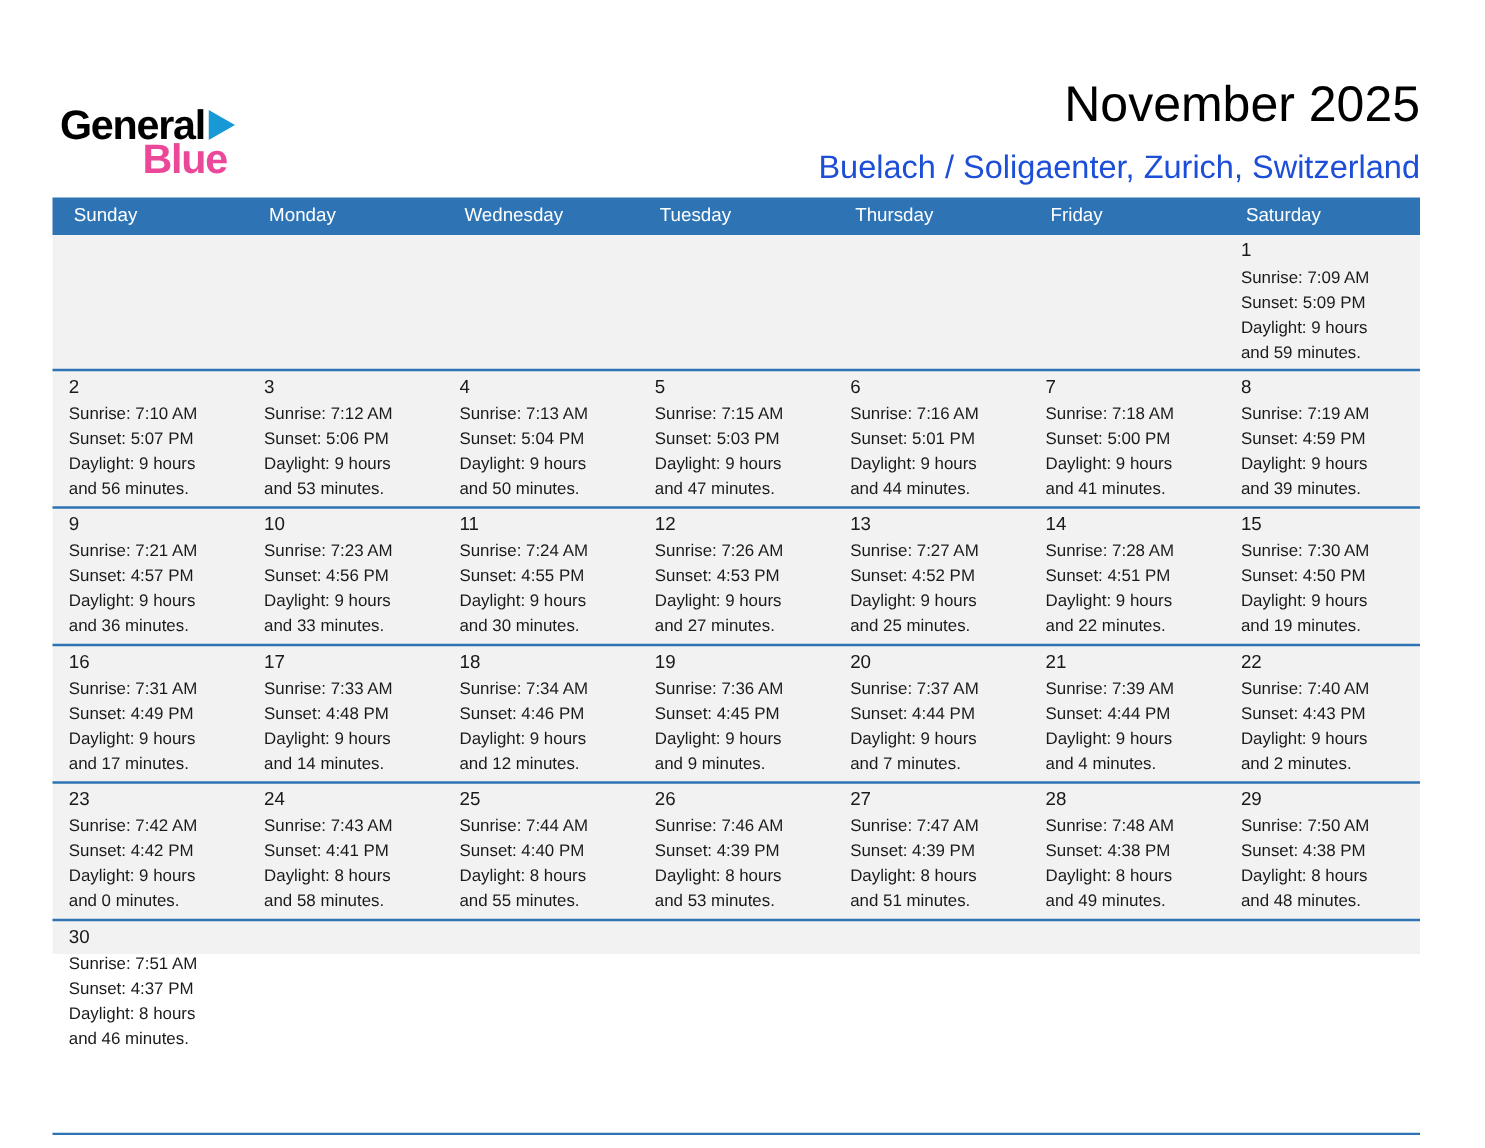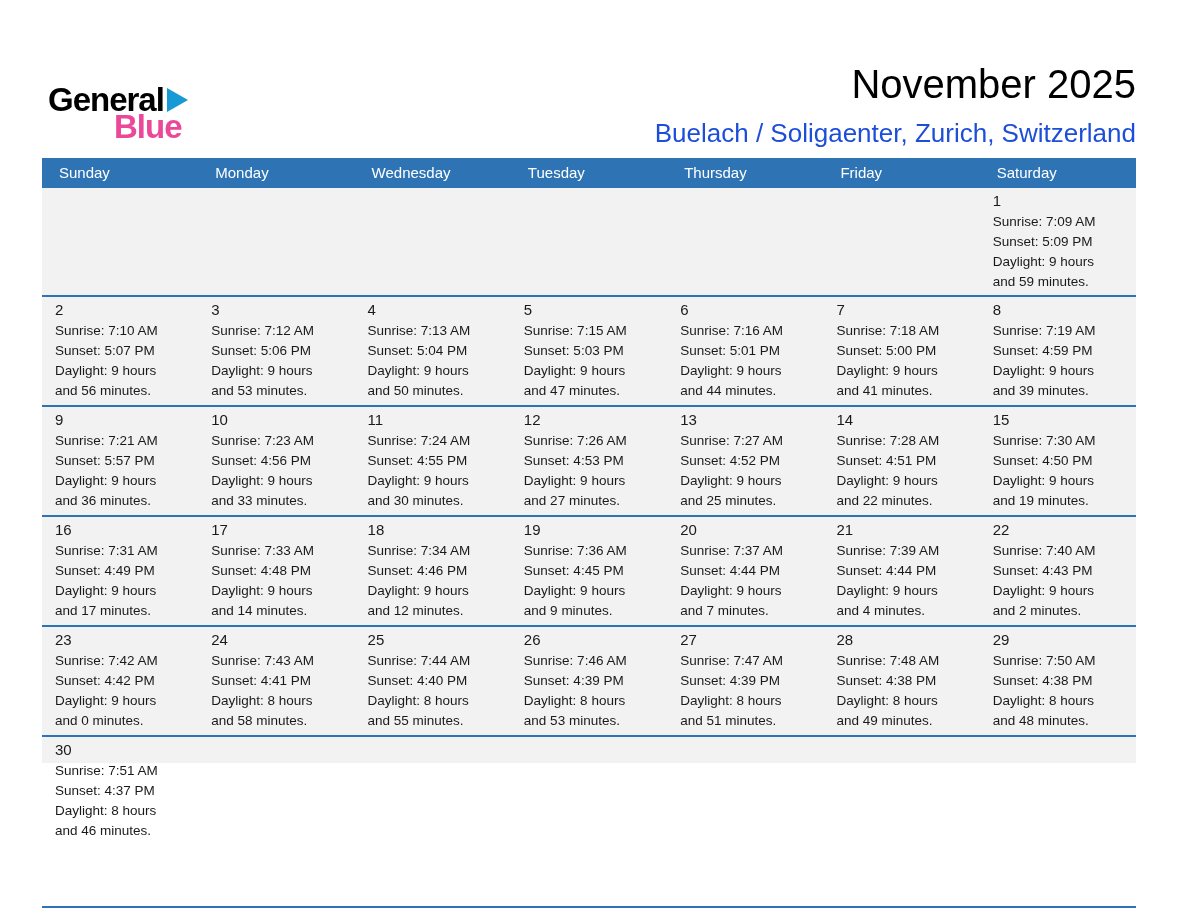--- a/index.html
+++ b/index.html
@@ -144,21 +144,21 @@
             <div class="day-line">Sunrise: 7:19 AM</div>
             <div class="day-line">Sunset: 4:59 PM</div>
             <div class="day-line">Daylight: 9 hours</div>
             <div class="day-line">and 39 minutes.</div>
           </div>
         </div>
         <div class="week-row">
           <div class="day-cell">
             <div class="day-num">9</div>
             <div class="day-line">Sunrise: 7:21 AM</div>
-            <div class="day-line">Sunset: 5:57 PM</div>
+            <div class="day-line">Sunset: 4:57 PM</div>
             <div class="day-line">Daylight: 9 hours</div>
             <div class="day-line">and 36 minutes.</div>
           </div>
           <div class="day-cell">
             <div class="day-num">10</div>
             <div class="day-line">Sunrise: 7:23 AM</div>
             <div class="day-line">Sunset: 4:56 PM</div>
             <div class="day-line">Daylight: 9 hours</div>
             <div class="day-line">and 33 minutes.</div>
           </div>

